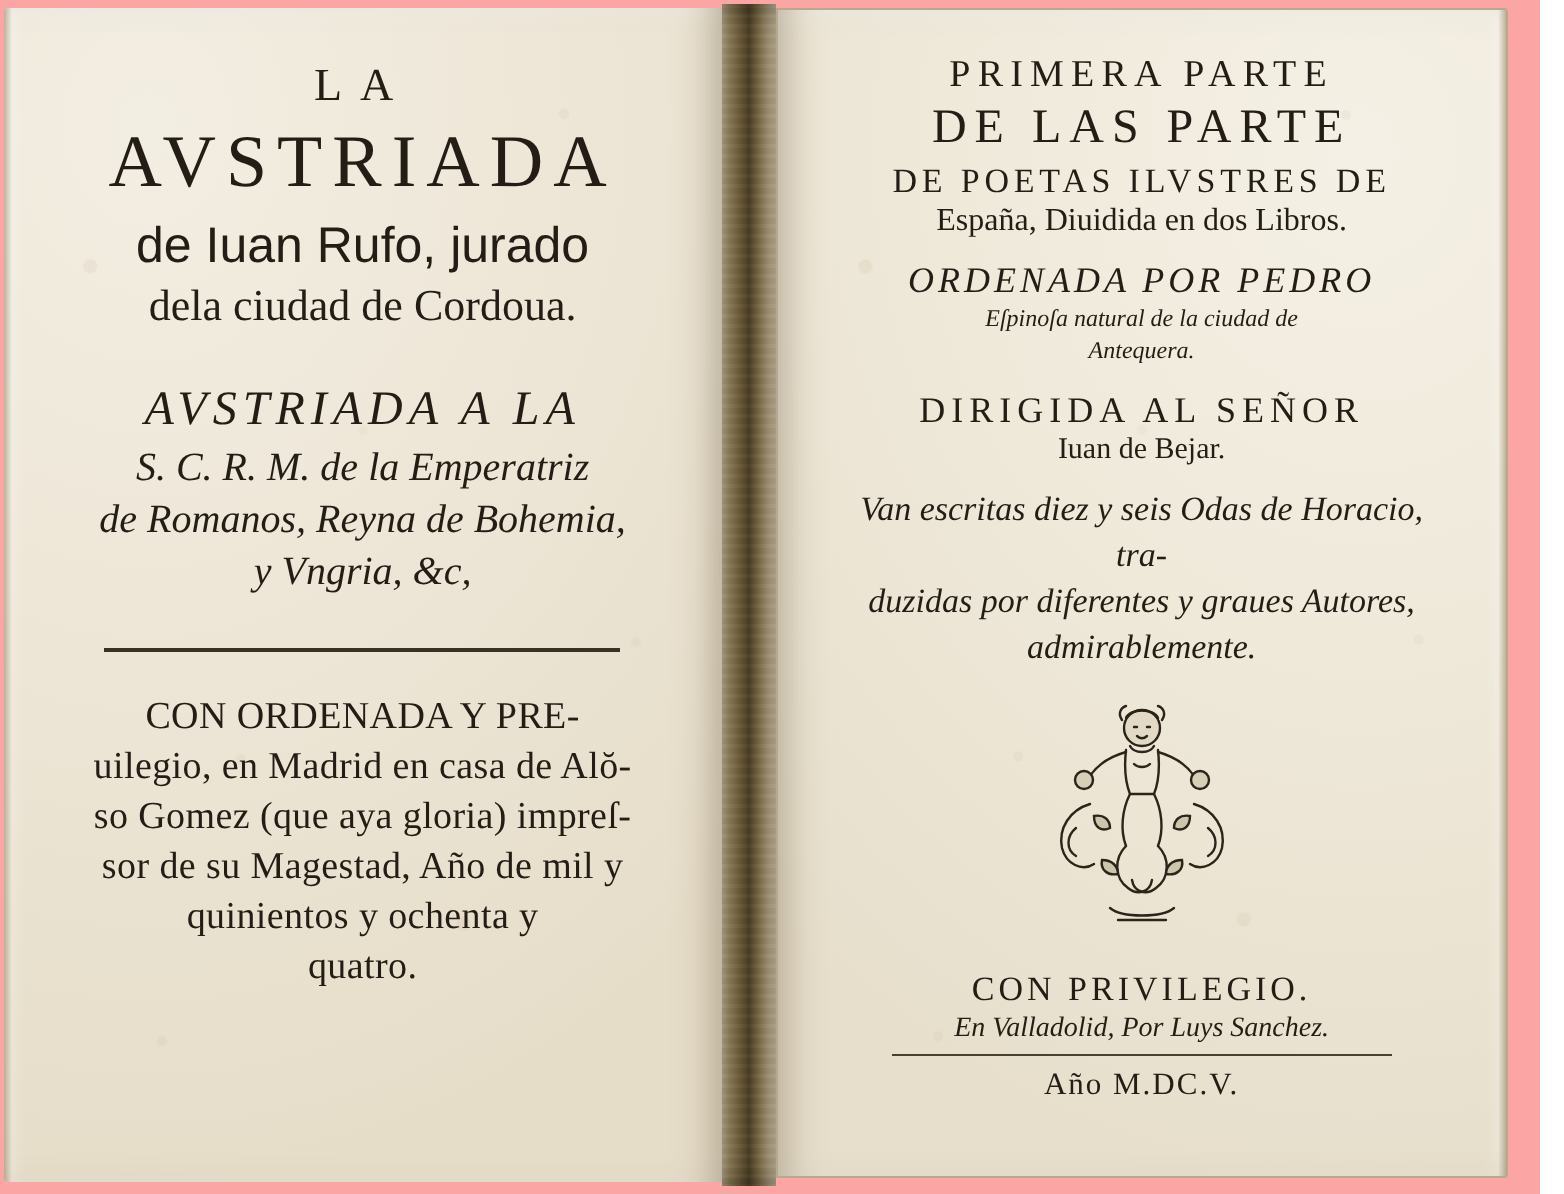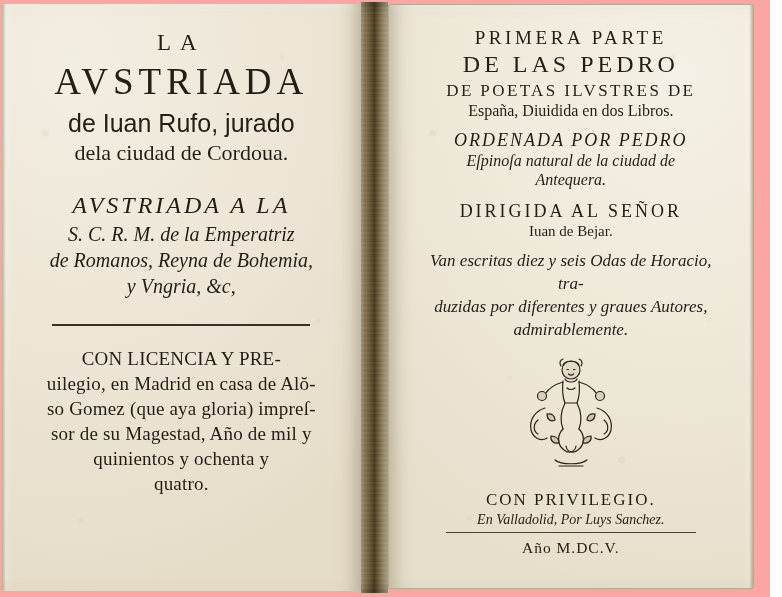--- a/index.html
+++ b/index.html
@@ -179,21 +179,21 @@
     font-size: 16px;
     margin: 1px 0 10px 0;
   }
   .r-l5 {
     font-size: 18px;
     font-style: italic;
     letter-spacing: 2px;
     margin: 8px 0 1px 0;
   }
   .r-l6, .r-l7 {
-    font-size: 16px;
+    font-size: 12px;
     font-style: italic;
     margin: 1px 0;
   }
   .r-l8 {
     font-size: 18px;
     letter-spacing: 3px;
     margin: 12px 0 1px 0;
   }
   .r-l9 {
     font-size: 15px;
@@ -262,40 +262,40 @@
         <div class="l-sub2">dela ciudad de Cordoua.</div>
 
         <div class="l-ded1">AVSTRIADA A LA</div>
         <div class="l-ded2">S. C. R. M. de la Emperatriz</div>
         <div class="l-ded3">de Romanos, Reyna de Bohemia,</div>
         <div class="l-ded4">y Vngria, &amp;c,</div>
 
         <div class="rule"></div>
 
         <div class="l-imp">
-          <span class="ln">CON LICENCIA Y PRE-</span>
+          <span class="ln">CON ORDENADA Y PRE-</span>
           <span class="ln">uilegio, en Madrid en casa de Alŏ-</span>
           <span class="ln">so Gomez (que aya gloria) impreſ-</span>
           <span class="ln">sor de su Magestad, Año de mil y</span>
           <span class="ln">quinientos y ochenta y</span>
           <span class="ln">quatro.</span>
         </div>
 
       </div>
     </div>
 
     <div class="gutter"></div>
 
     <div class="leaf leaf-right">
       <div class="edge-right"></div>
       <div class="speckles"></div>
       <div class="page-inner">
 
         <div class="r-l1">PRIMERA PARTE</div>
-        <div class="r-l2">DE LAS PEDRO</div>
+        <div class="r-l2">DE LAS PARTE</div>
         <div class="r-l3">DE POETAS ILVSTRES DE</div>
         <div class="r-l4">España, Diuidida en dos Libros.</div>
 
         <div class="r-l5">ORDENADA POR PEDRO</div>
         <div class="r-l6">Eſpinoſa natural de la ciudad de</div>
         <div class="r-l7">Antequera.</div>
 
         <div class="r-l8">DIRIGIDA AL SEÑOR</div>
         <div class="r-l9">Iuan de Bejar.</div>
 

